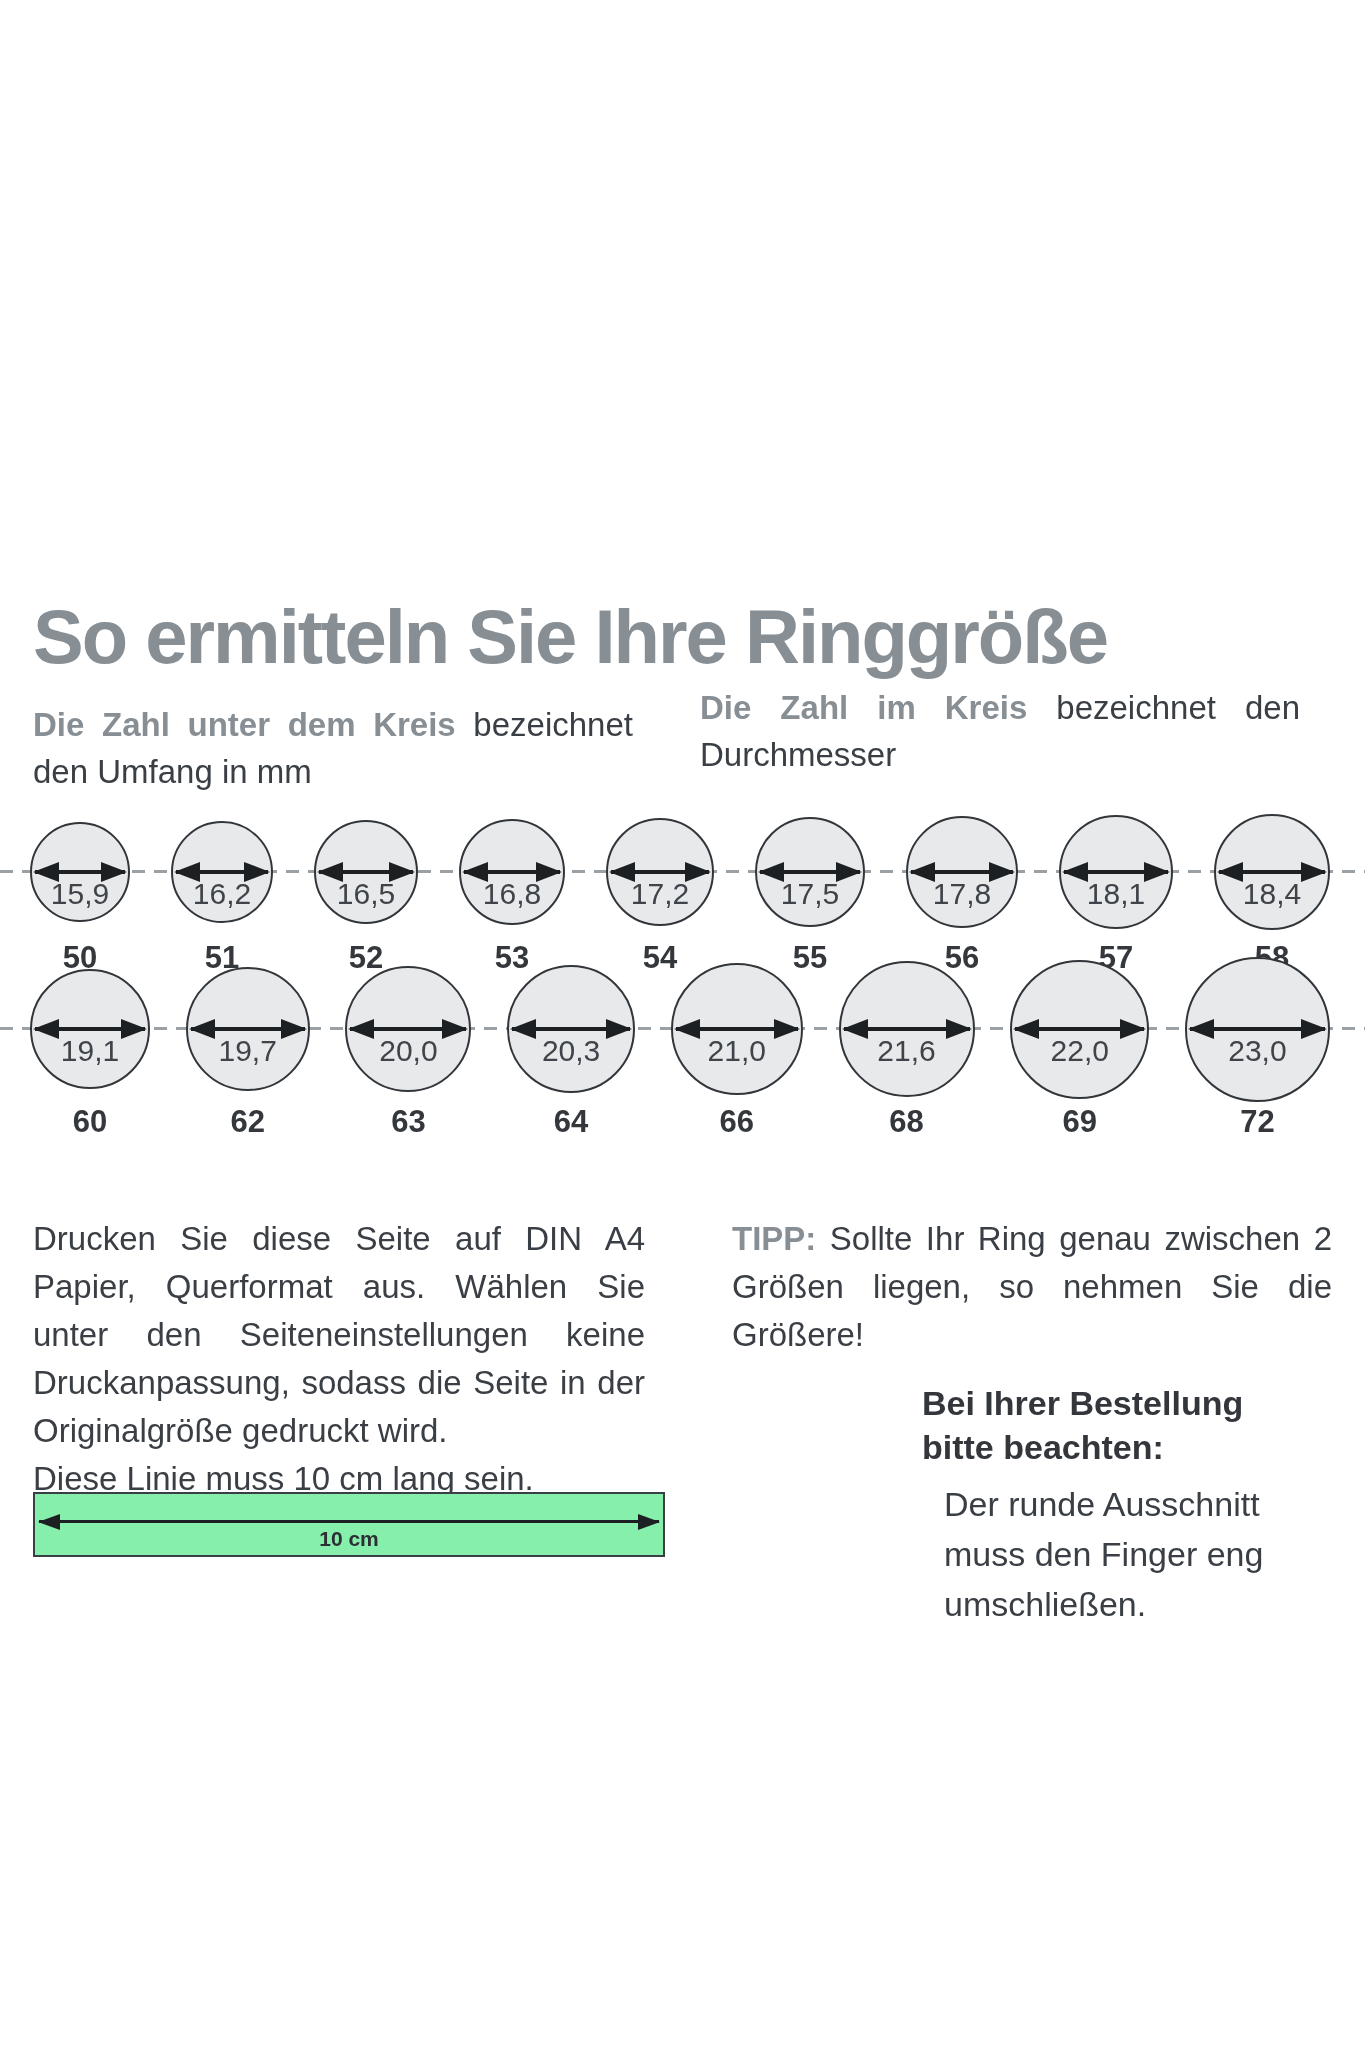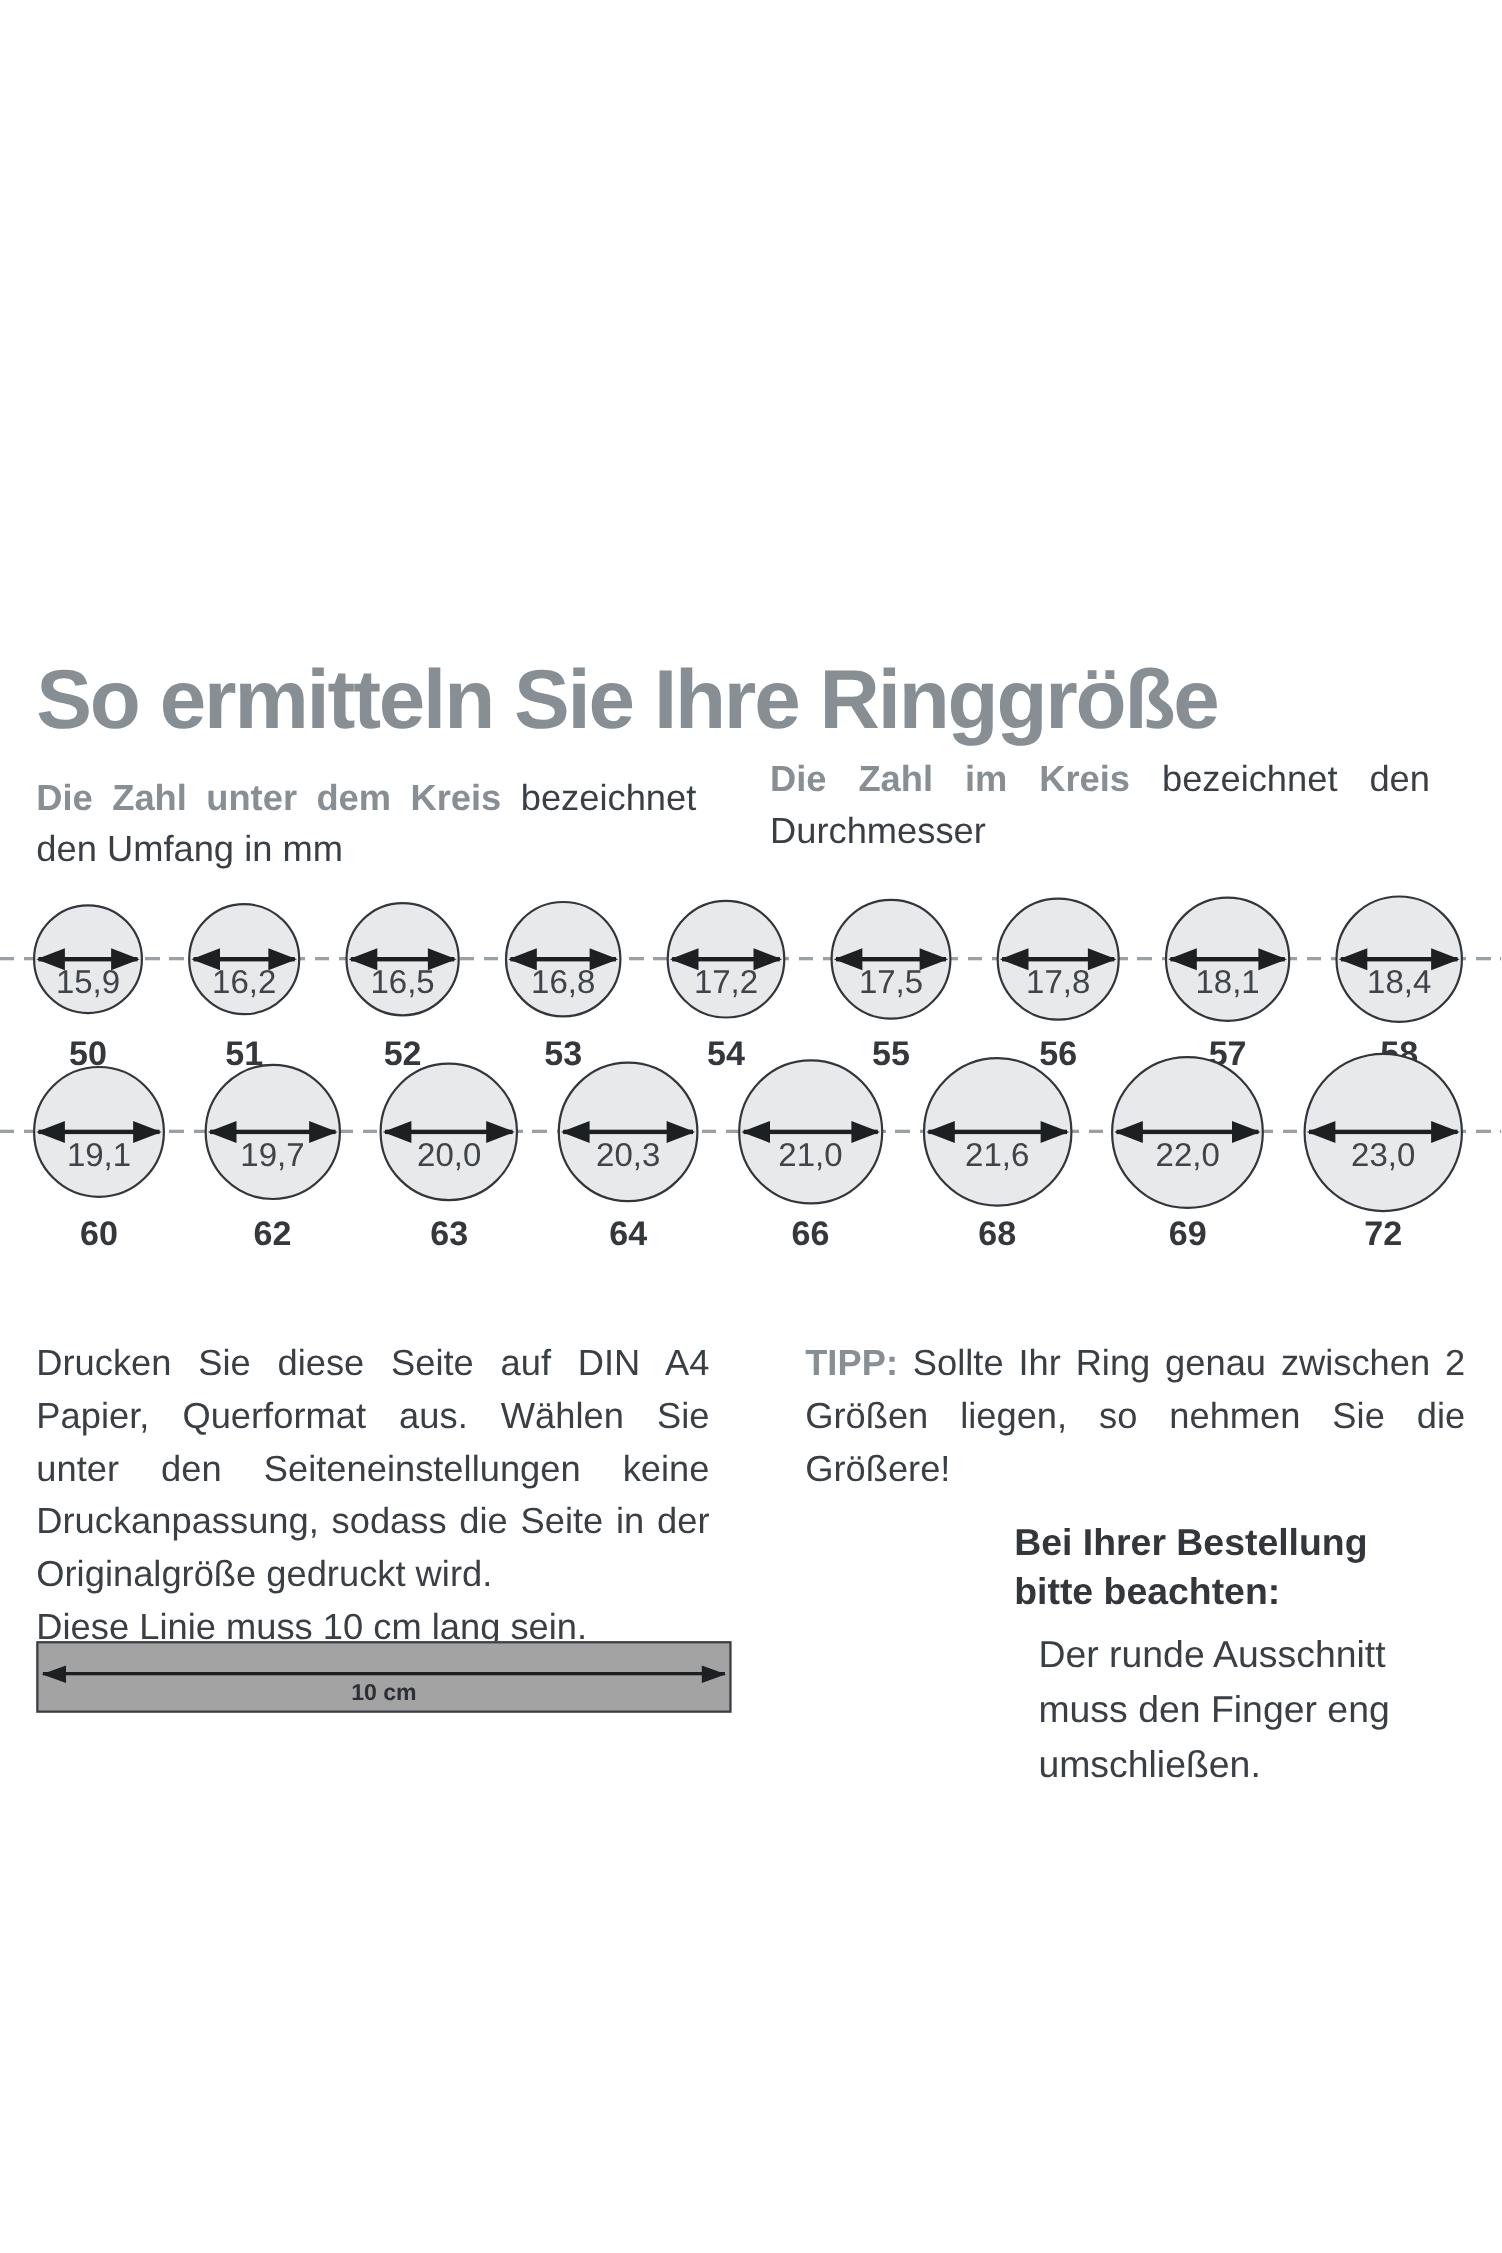--- a/index.html
+++ b/index.html
@@ -56,21 +56,21 @@
   .body-text{margin:0;font-size:33px;line-height:48px;text-align:justify;color:var(--text-dark);}
   .line-note{margin:0;font-size:33px;line-height:48px;color:var(--text-dark);}
 
   .tip p{margin:0;font-size:33px;line-height:48px;text-align:justify;color:var(--text-dark);}
   .tip-label{font-weight:bold;color:var(--accent-gray);}
   .order-heading{margin:22px 0 0 190px;width:380px;font-size:34px;font-weight:bold;
     line-height:44px;color:#33373c;}
   .order-text{margin:10px 0 0 212px;width:392px;font-size:34px;line-height:50px;color:var(--text-dark);}
 
   .ruler{position:absolute;left:33px;top:1492px;width:632px;height:65px;box-sizing:border-box;
-    background:#a3a3a3;border:2px solid #3a3f45;}
+    background:#86efac;border:2px solid #3a3f45;}
   .ruler-arrow{position:absolute;left:4px;right:4px;top:26px;height:3px;background:var(--arrow-black);}
   .ruler-arrow::before{content:"";position:absolute;left:-1px;top:50%;transform:translateY(-50%);
     width:0;height:0;border:8px solid transparent;border-left:0;border-right:22px solid var(--arrow-black);}
   .ruler-arrow::after{content:"";position:absolute;right:-1px;top:50%;transform:translateY(-50%);
     width:0;height:0;border:8px solid transparent;border-right:0;border-left:22px solid var(--arrow-black);}
   .ruler-label{position:absolute;left:0;right:0;bottom:4px;text-align:center;
     font-size:21px;font-weight:bold;color:#2c3035;}
 </style>
 </head>
 <body>

